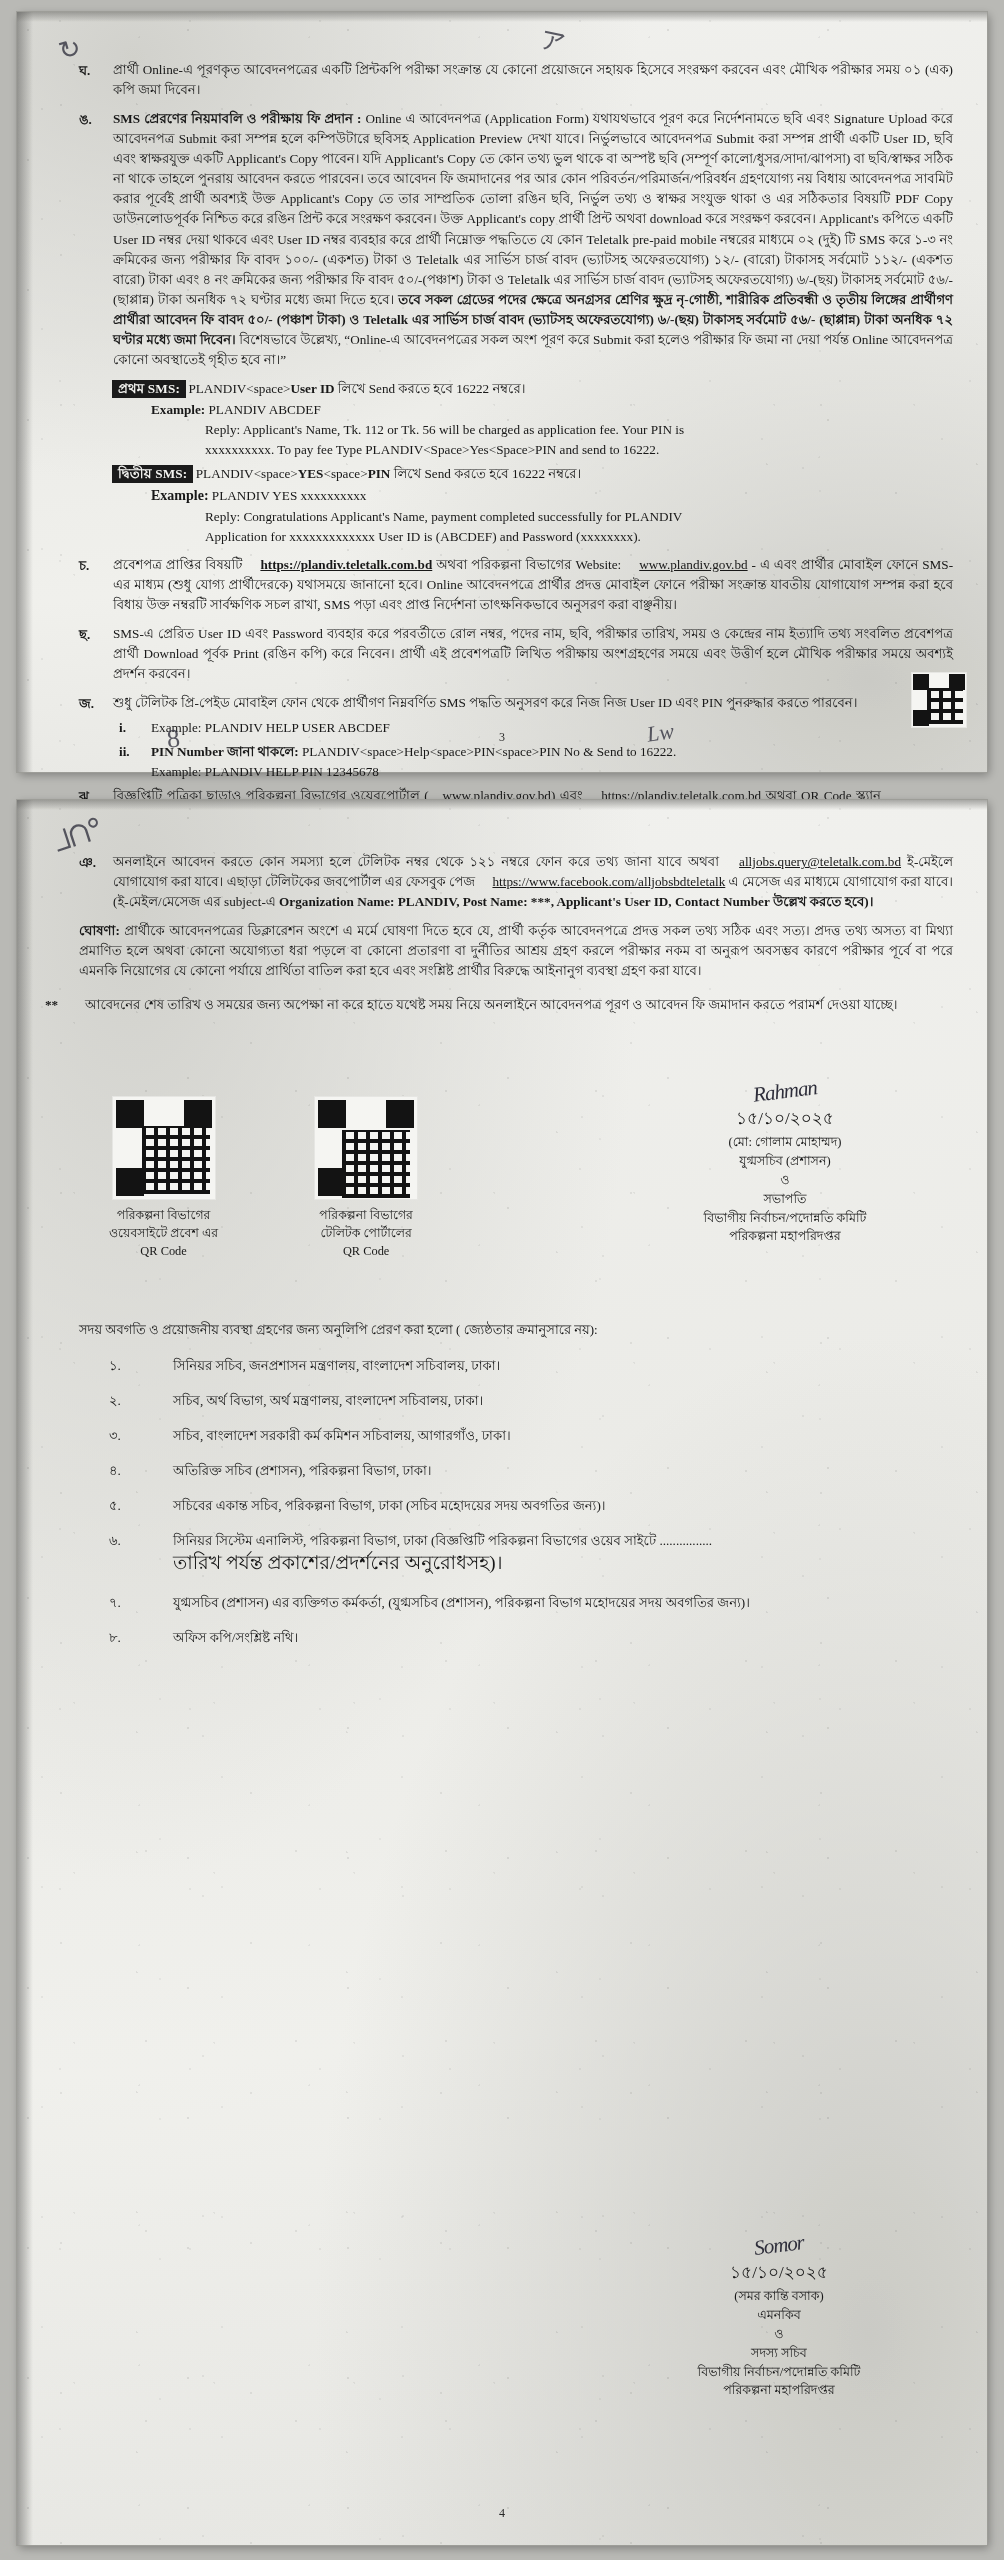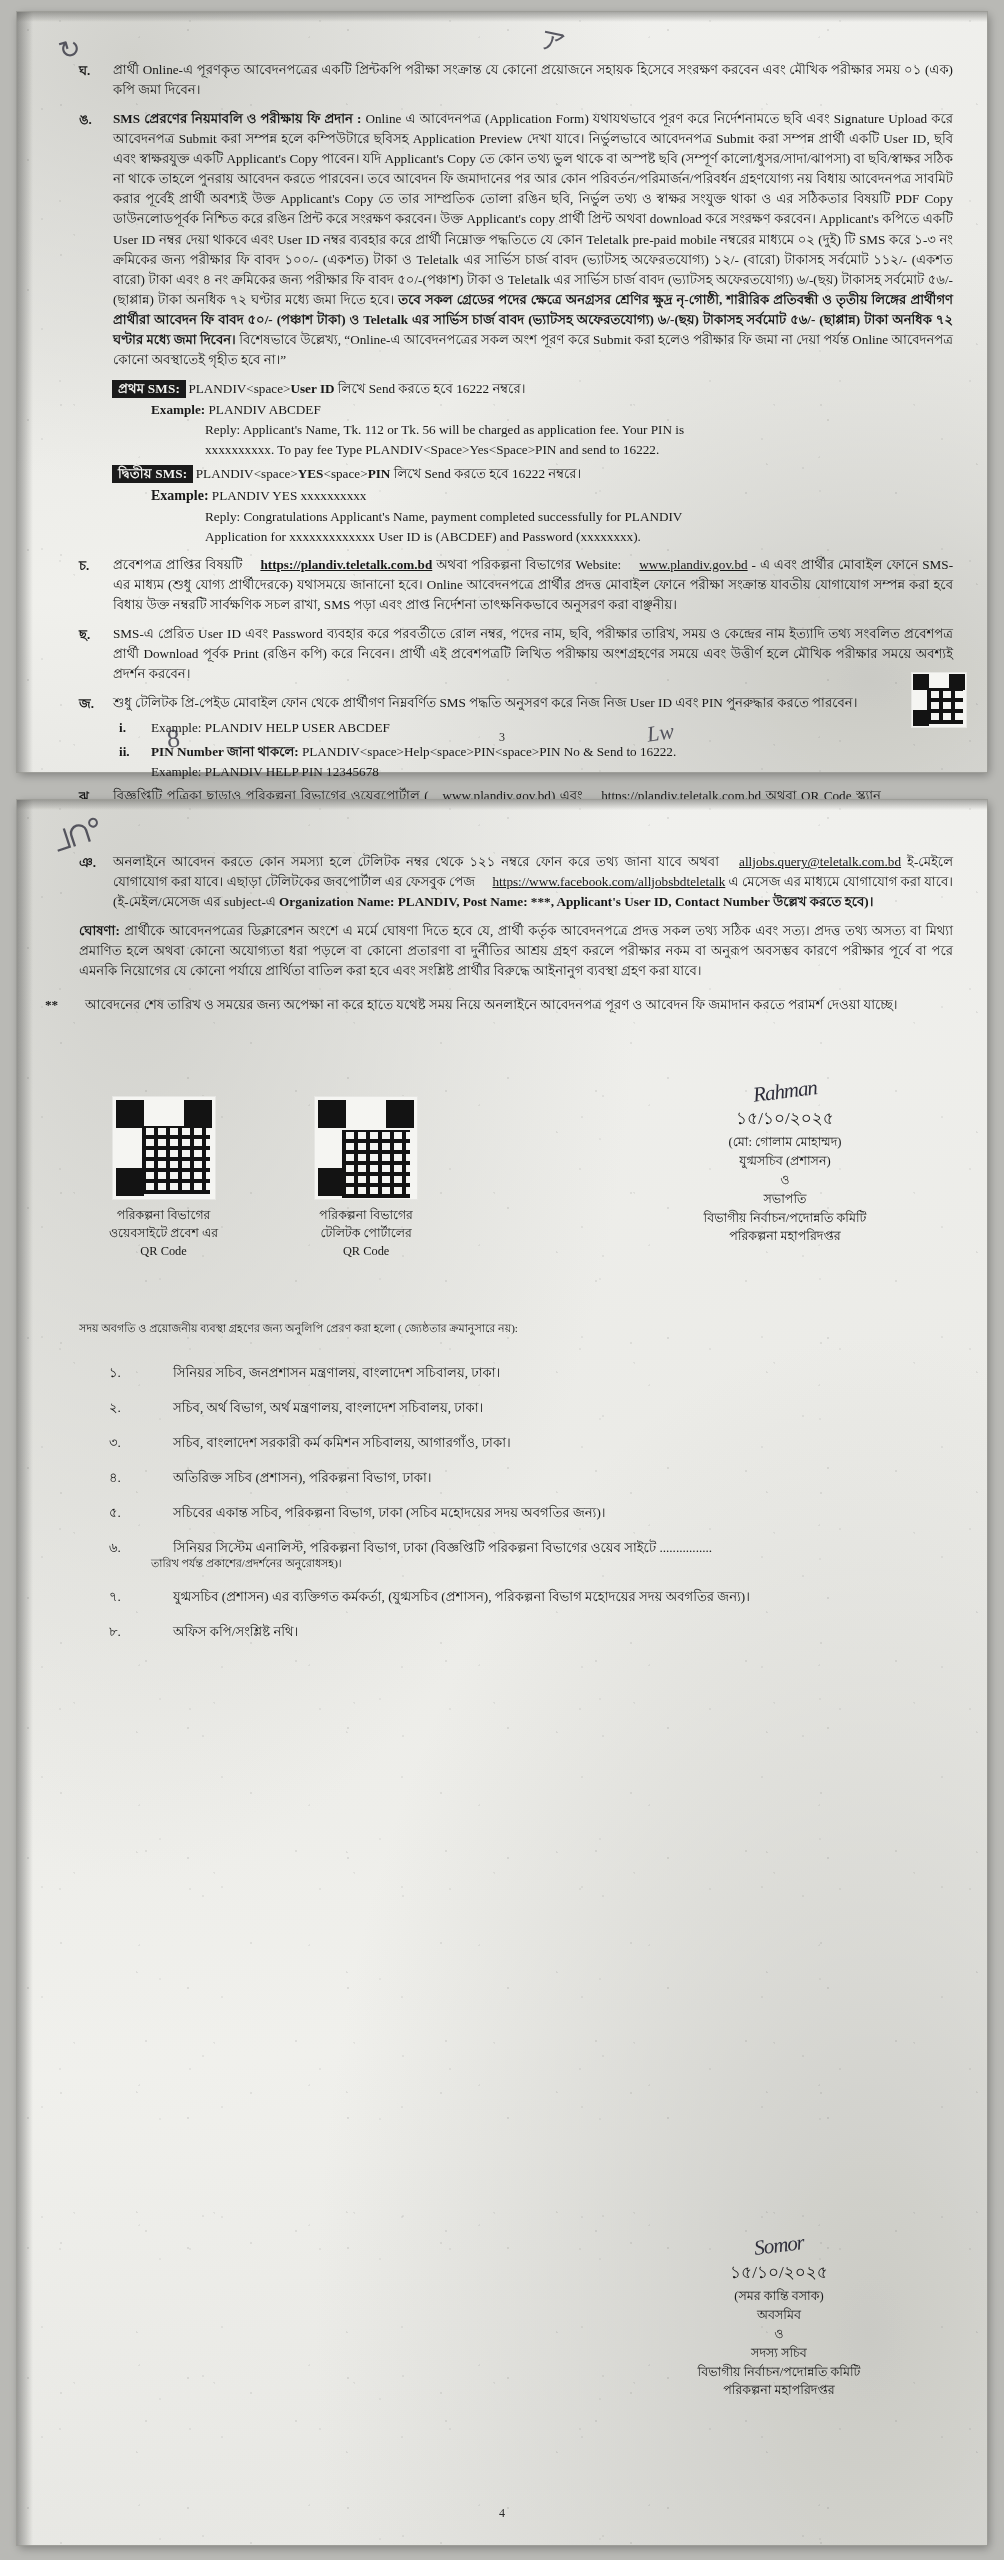--- a/index.html
+++ b/index.html
@@ -182,25 +182,25 @@
     background-size:
       28px 28px, 20px 20px, 12px 12px,
       28px 28px, 20px 20px, 12px 12px,
       28px 28px, 20px 20px, 12px 12px,
       68px 68px, 68px 68px;
     box-shadow: inset 0 0 0 1px rgba(0,0,0,.06);
   }
   .qr-caption-line { display: block; }
 
   
-  .dist-intro { margin-bottom: 24px; font-size: 11px; }
+  .dist-intro { margin-bottom: 15px; font-size: 13px; }
   .dist-row { display: flex; margin-bottom: 13px; font-size: 13.2px; }
   .dist-num { flex: 0 0 64px; padding-left: 30px; }
   .dist-text { flex: 1 1 auto; }
-  .dist-cont { margin: -9px 0 13px 72px; font-size: 11px; }
+  .dist-cont { margin: -9px 0 13px 94px; font-size: 19px; }
 
   .note-star { display: flex; margin-bottom: 10px; }
   .note-star .star { flex: 0 0 40px; font-weight: 700; }
 
   .decl-head { font-weight: 700; }
 </style>
 </head>
 <body>
 
 <div class="scan">
@@ -415,21 +415,21 @@
         <div class="dist-row">
           <div class="dist-num">৮.</div>
           <div class="dist-text">অফিস কপি/সংশ্লিষ্ট নথি।</div>
         </div>
       </div>
 
       <div class="sig-block" style="right:58px; top:1430px; width:300px;">
         <span class="sig-scribble">Somor</span>
         <span class="sig-date">১৫/১০/২০২৫</span>
         <div>(সমর কান্তি বসাক)</div>
-        <div>অবসমিব</div>
+        <div>এমনকিব</div>
         <div>ও</div>
         <div>সদস্য সচিব</div>
         <div>বিভাগীয় নির্বাচন/পদোন্নতি কমিটি</div>
         <div>পরিকল্পনা মহাপরিদপ্তর</div>
       </div>
 
       <div class="page-no" style="top:1706px;">4</div>
     </div>
   </div>
 

